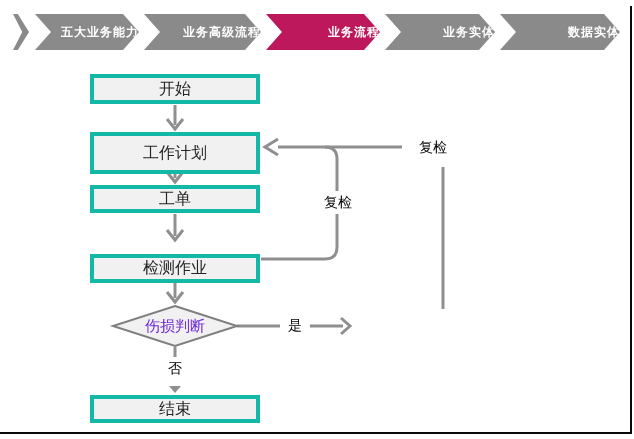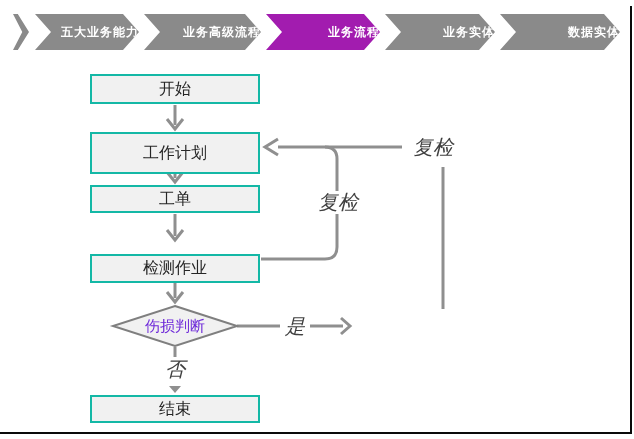--- a/index.html
+++ b/index.html
@@ -11,46 +11,46 @@
   .lead-chev {
     width:16px; margin-right:6px; background:#8A8A8A;
     clip-path:polygon(0 0, 30% 0, 100% 50%, 30% 100%, 0 100%, 58% 50%);
   }
   .chev {
     background:#8A8A8A; color:#ffffff; font-weight:bold; font-size:12px;
     display:flex; align-items:center; justify-content:flex-end;
     margin-right:5px; letter-spacing:1px;
     clip-path:polygon(0 0, calc(100% - 16px) 0, 100% 50%, calc(100% - 16px) 100%, 0 100%, 16px 50%);
   }
-  .chev.active { background:#a21caf; }
+  .chev.active { background:#be185d; }
   .w1{width:104px;} .w2{width:117px;} .w3{width:114px;} .w4{width:110px;} .w5{width:120px;}
 
   
   svg.flowlines { position:absolute; left:0; top:0; width:634px; height:439px; }
   .node {
-    position:absolute; background:#F1F1F1; border:2px solid #14b8a6;
+    position:absolute; background:#F1F1F1; border:4px solid #14b8a6;
     display:flex; align-items:center; justify-content:center;
     font-size:16px; color:#262626; font-weight:500;
   }
   .n-start  { left:90px;  top:74px;  width:170px; height:30px; }
   .n-plan   { left:90px;  top:132px; width:170px; height:42px;font-family:Liberation Mono, monospace; }
   .n-order  { left:90px;  top:185px; width:170px; height:28px; }
   .n-inspect{ left:90px;  top:254px; width:170px; height:29px; }
   .n-repair { left:352px; top:310px; width:180px; height:28px; }
   .n-end    { left:90px;  top:395px; width:170px; height:28px; }
 
   .diamond-label {
     position:absolute; left:113px; top:315px; width:124px; height:22px;
     display:flex; align-items:center; justify-content:center;
     font-size:15px; color:#6d28d9; font-weight:500;
   }
   .edge-label {
-    position:absolute; background:#ffffff; color:#404040;
+    position:absolute; background:#ffffff; color:#000000;
     display:flex; align-items:center; justify-content:center;
-    font-size:20px; font-weight:500;font-style:italic;
+    font-size:14px; font-weight:500;
   }
   .l-fujian-mid   { left:314px; top:191px; width:48px; height:23px; }
   .l-fujian-right { left:409px; top:136px; width:48px; height:23px; }
   .l-yes          { left:280px; top:314px; width:30px; height:24px; }
   .l-no           { left:161px; top:357px; width:28px; height:24px; }
 
   
   .edge-bottom { position:absolute; left:0;   top:432px; width:632px; height:2px; background:#0a0a0a; }
   .edge-right  { position:absolute; left:630px; top:6px; width:2px;  height:428px; background:#0a0a0a; }
 </style>

